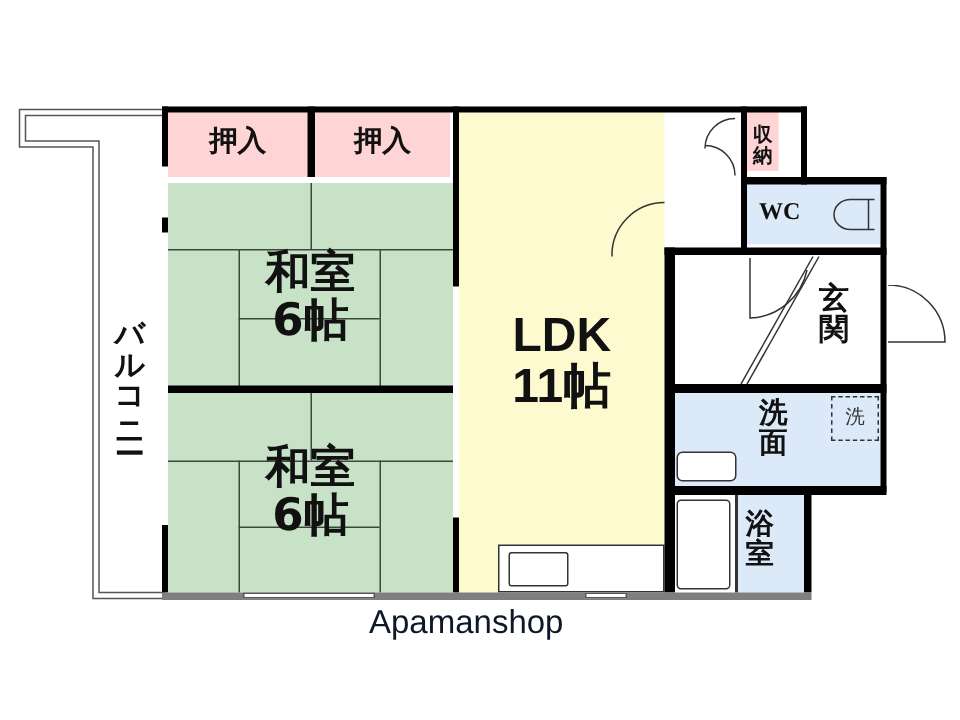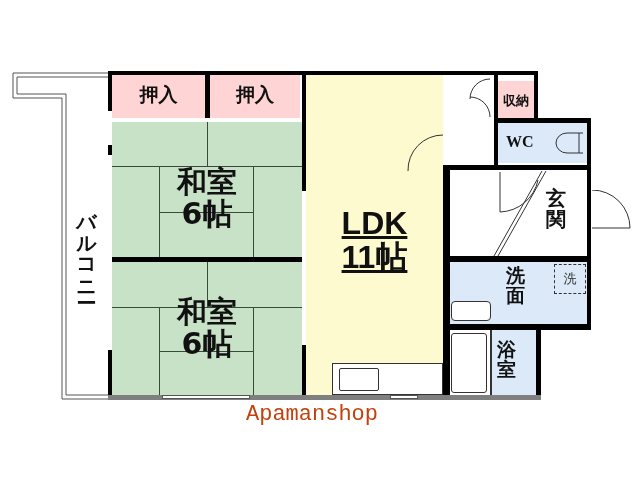--- a/index.html
+++ b/index.html
@@ -4,21 +4,21 @@
   <style>
     html, body { margin:0; padding:0; background:#ffffff; }
     body { width:640px; height:480px; position:relative; overflow:hidden; font-family:"DejaVu Sans", sans-serif; }
     .abs { position:absolute; box-sizing:border-box; }
     .room-label { position:absolute; font-weight:bold; color:#111; text-align:center; line-height:1.05; }
     .vtext { writing-mode: vertical-rl; }
     .wall { position:absolute; background:#000; }
     .tatami-line { position:absolute; background:#3a4a3a; }
     .window { position:absolute; background:#fff; border:1px solid #555; box-sizing:border-box; }
     .outline { position:absolute; border:1px solid #333; box-sizing:border-box; }
-    .logo { position:absolute; color:#c2410c; font-family:Liberation Mono, monospace; font-size:22px; }
+    .logo { position:absolute; color:#0f172a; font-family:Liberation Sans, sans-serif; font-size:22px; }
   </style>
 </head>
 <body>
 
 <div class="abs" style="left:12px;top:72px;width:98px;height:328px;">
   <svg width="98" height="328" style="position:absolute;left:0;top:0;">
     <polyline points="98,1 1,1 1,26 50,26 50,327 98,327" fill="none" stroke="#555" stroke-width="1"></polyline>
     <polyline points="98,5 5,5 5,22 54,22 54,323 98,323" fill="none" stroke="#555" stroke-width="1"></polyline>
   </svg>
   <div class="room-label vtext" style="left:64px;top:128px;font-size:20px;">バルコニー</div>
@@ -49,37 +49,37 @@
   <div class="tatami-line" style="left:47px;top:45px;width:1px;height:88px;"></div>
   <div class="tatami-line" style="left:141px;top:45px;width:1px;height:88px;"></div>
   <div class="tatami-line" style="left:47px;top:89px;width:94px;height:1px;"></div>
   <div class="room-label" style="left:40px;width:110px;top:34px;font-size:30px;">
     <div>和室</div>
     <div>6帖</div>
   </div>
 </div>
 
 <div class="abs" style="left:306px;top:75px;width:137px;height:320px;background:#fdfad0;">
-  <div class="room-label" style="left:0;right:0;top:132px;font-size:32px;font-family:'Liberation Sans',sans-serif;text-decoration:underline;">
+  <div class="room-label" style="left:0;right:0;top:132px;font-size:32px;font-family:'Liberation Sans',sans-serif;">
     <div>LDK</div>
     <div>11帖</div>
   </div>
   <div class="abs" style="left:26px;top:288px;width:111px;height:32px;background:#fff;border:1px solid #333;">
     <div class="outline" style="left:6px;top:4px;width:40px;height:23px;border-radius:2px;"></div>
   </div>
   <svg class="abs" style="left:140px;top:2px;" width="50" height="80">
     <path d="M44,40 A20,20 0 0 0 24,20" fill="none" stroke="#333"></path>
     <path d="M44,2 A20,20 0 0 0 24,22" fill="none" stroke="#333"></path>
   </svg>
   <svg class="abs" style="left:100px;top:58px;" width="40" height="50">
     <path d="M37,2 A35,35 0 0 0 2,38" fill="none" stroke="#333"></path>
   </svg>
 </div>
 
-<div class="abs" style="left:498px;top:81px;width:36px;height:43px;background:#ffd4d4;">
+<div class="abs" style="left:498px;top:71px;width:21px;height:43px;background:#ffd4d4;">
   <div class="room-label" style="left:0;right:0;top:13px;font-size:13px;">収納</div>
 </div>
 
 <div class="abs" style="left:498px;top:123px;width:89px;height:40px;background:#dbe9f8;font-family:Liberation Serif, serif;">
   <div class="room-label" style="left:8px;top:11px;font-size:16px;">WC</div>
   <svg class="abs" style="left:55px;top:8px;" width="34" height="24">
     <path d="M30,2 L14,2 A11,10 0 0 0 14,22 L30,22" fill="none" stroke="#333"></path>
     <line x1="26" y1="2" x2="26" y2="22" stroke="#333"></line>
   </svg>
 </div>

